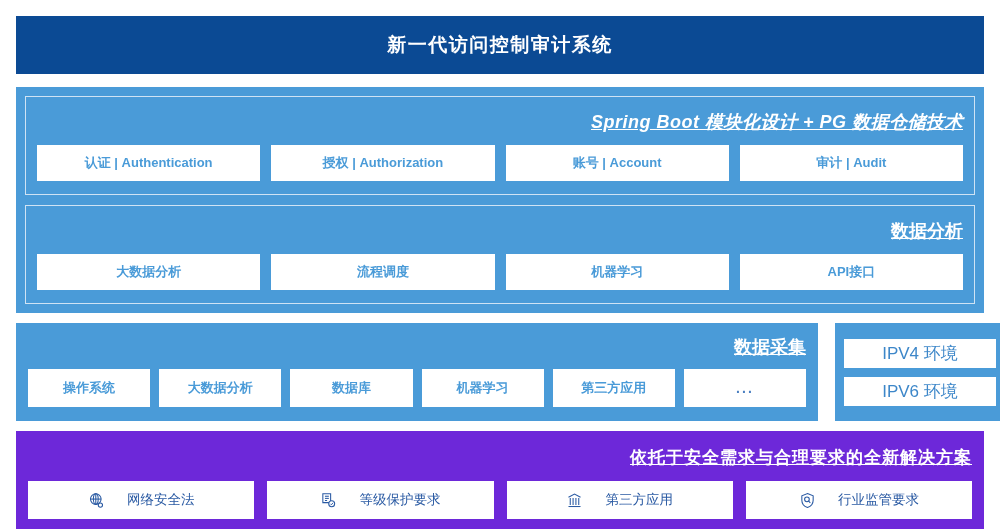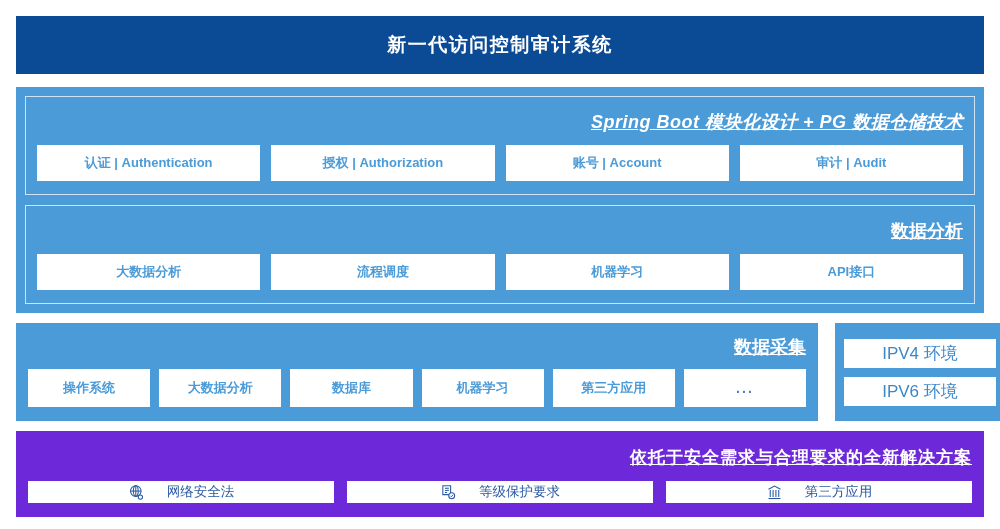--- a/index.html
+++ b/index.html
@@ -109,21 +109,21 @@
   }
   .solution .group-title {
     font-size: 17px;
     letter-spacing: 1px;
     padding: 4px 0 12px 0;
   }
   .solution-cards { display: flex; gap: 13px; }
   .solution-card {
     flex: 1 1 0;
     background: #ffffff;
-    height: 22px;
+    height: 38px;
     display: flex;
     align-items: center;
     justify-content: center;
     gap: 22px;
     color: #2a5aa3;
     font-size: 13.5px;
   }
   .ico { width: 17px; height: 17px; display: block; flex: 0 0 auto; }
   .ico svg { display: block; width: 17px; height: 17px; }
 </style>
@@ -227,17 +227,27 @@
             <line x1="3.5" y1="20.5" x2="20.5" y2="20.5"></line>
             <line x1="6" y1="8.5" x2="6" y2="18.5"></line>
             <line x1="10" y1="8.5" x2="10" y2="18.5"></line>
             <line x1="14" y1="8.5" x2="14" y2="18.5"></line>
             <line x1="18" y1="8.5" x2="18" y2="18.5"></line>
           </svg>
         </span>
         <span>第三方应用</span>
       </div>
 
+      <div class="solution-card">
+        <span class="ico">
+          <svg viewBox="0 0 24 24" fill="none" stroke="#2a5aa3" stroke-width="1.5">
+            <path d="M12 2.2 L20 5.4 V11.5 C20 16.4 16.4 20.2 12 21.8 C7.6 20.2 4 16.4 4 11.5 V5.4 Z"></path>
+            <circle cx="11.2" cy="10.4" r="3.3"></circle>
+            <line x1="13.6" y1="12.9" x2="16" y2="15.4"></line>
+          </svg>
+        </span>
+        <span>行业监管要求</span>
+      </div>
 
     </div>
   </div>
 
 </div>
 
 </body></html>

